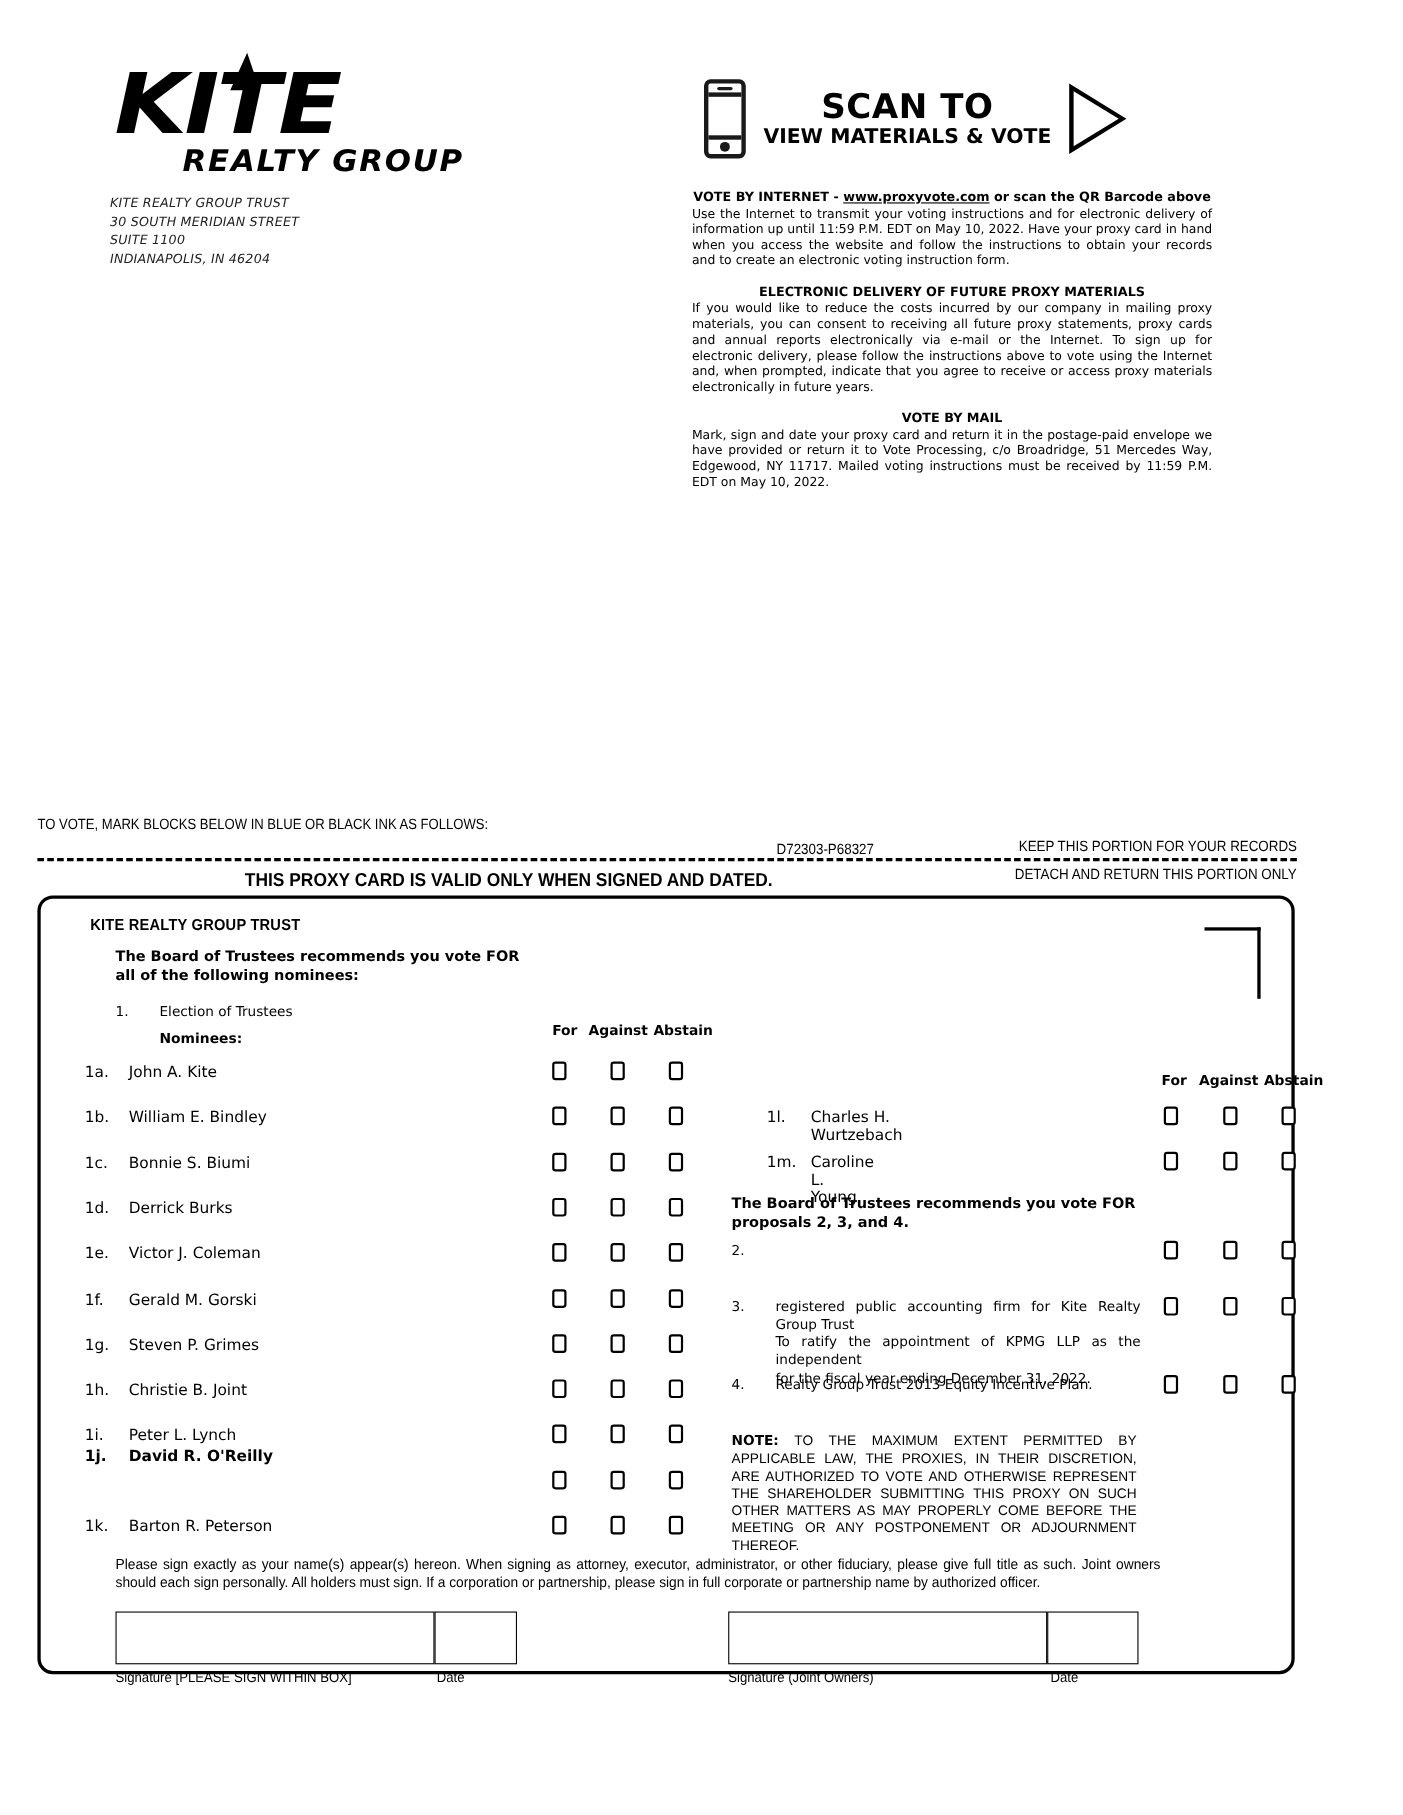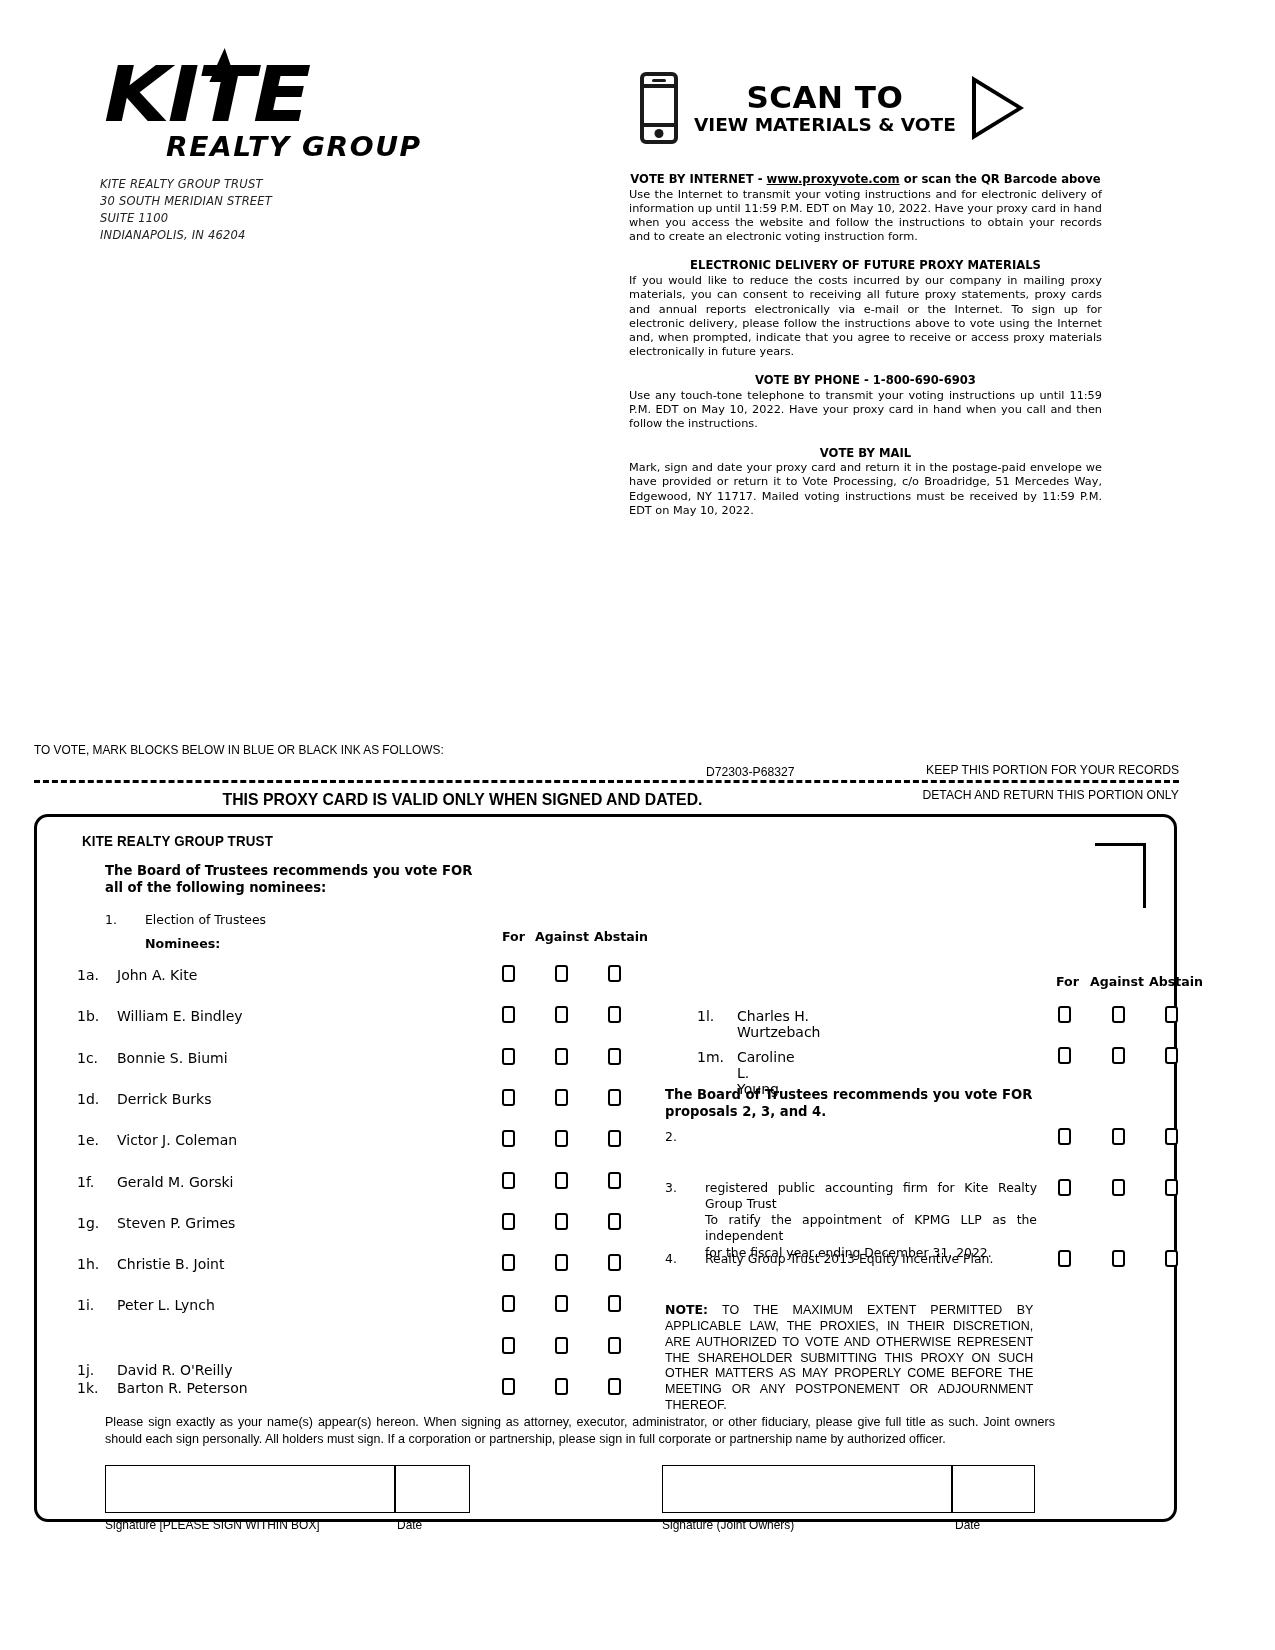--- a/index.html
+++ b/index.html
@@ -297,24 +297,20 @@
   <div class="instructions">
     <div>
       <div class="ins-head"><span>VOTE BY INTERNET - </span><span class="url">www.proxyvote.com</span><span> or scan the QR Barcode above</span></div>
       <div class="ins-body">Use the Internet to transmit your voting instructions and for electronic delivery of information up until 11:59 P.M. EDT on May 10, 2022. Have your proxy card in hand when you access the website and follow the instructions to obtain your records and to create an electronic voting instruction form.</div>
     </div>
     <div>
       <div class="ins-head">ELECTRONIC DELIVERY OF FUTURE PROXY MATERIALS</div>
       <div class="ins-body">If you would like to reduce the costs incurred by our company in mailing proxy materials, you can consent to receiving all future proxy statements, proxy cards and annual reports electronically via e-mail or the Internet. To sign up for electronic delivery, please follow the instructions above to vote using the Internet and, when prompted, indicate that you agree to receive or access proxy materials electronically in future years.</div>
     </div>
     <div>
-      <div class="ins-head">VOTE BY PHONE - 1-800-690-6903</div>
-      <div class="ins-body">Use any touch-tone telephone to transmit your voting instructions up until 11:59 P.M. EDT on May 10, 2022. Have your proxy card in hand when you call and then follow the instructions.</div>
-    </div>
-    <div>
       <div class="ins-head">VOTE BY MAIL</div>
       <div class="ins-body">Mark, sign and date your proxy card and return it in the postage-paid envelope we have provided or return it to Vote Processing, c/o Broadridge, 51 Mercedes Way, Edgewood, NY 11717. Mailed voting instructions must be received by 11:59 P.M. EDT on May 10, 2022.</div>
     </div>
   </div>
 
   <div class="mark-note">TO VOTE, MARK BLOCKS BELOW IN BLUE OR BLACK INK AS FOLLOWS:</div>
   <div class="ctrl-num">D72303-P68327</div>
   <div class="keep-portion">KEEP THIS PORTION FOR YOUR RECORDS</div>
   <div class="dash-line"></div>
   <div class="detach-portion">DETACH AND RETURN THIS PORTION ONLY</div>
@@ -401,21 +397,21 @@
         <div class="chk" style="left: 465px; top: 437.1px;"></div>
         <div class="chk" style="left: 518px; top: 437.1px;"></div>
         <div class="chk" style="left: 571px; top: 437.1px;"></div>
         <div class="nominee-row" style="top: 480.4px;">
           <span class="code">1i.</span>
           <span class="name">Peter L. Lynch</span>
         </div>
         <div class="chk" style="left: 465px; top: 478.4px;"></div>
         <div class="chk" style="left: 518px; top: 478.4px;"></div>
         <div class="chk" style="left: 571px; top: 478.4px;"></div>
-        <div class="nominee-row" style="top: 545px;">
+        <div class="nominee-row" style="top: 499px; font-weight: bold;">
           <span class="code">1j.</span>
           <span class="name">David R. O'Reilly</span>
         </div>
         <div class="chk" style="left: 465px; top: 519.7px;"></div>
         <div class="chk" style="left: 518px; top: 519.7px;"></div>
         <div class="chk" style="left: 571px; top: 519.7px;"></div>
         <div class="nominee-row" style="top: 563px;">
           <span class="code">1k.</span>
           <span class="name">Barton R. Peterson</span>
         </div>

